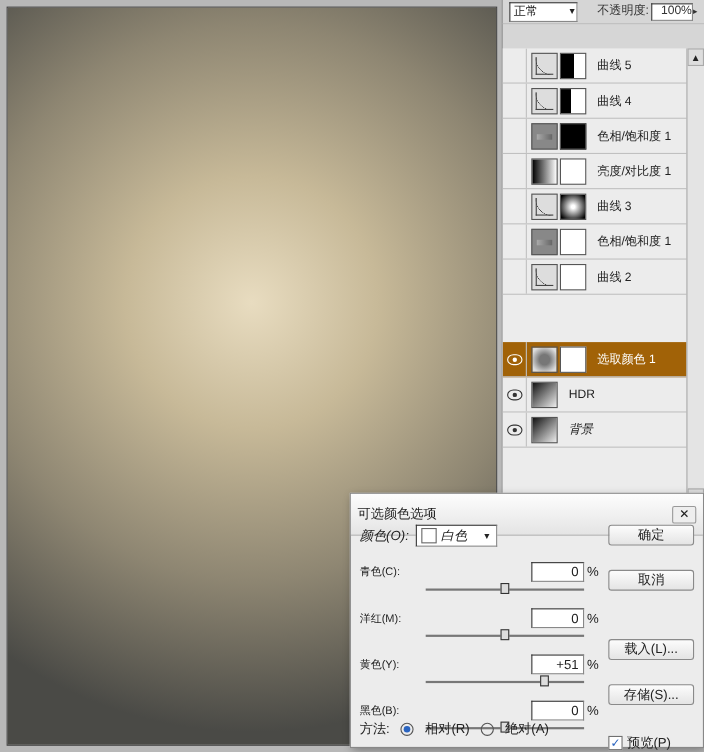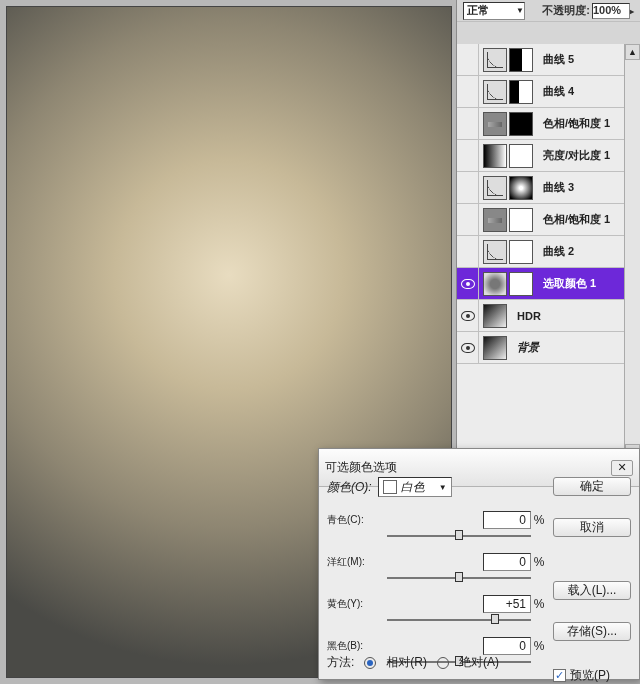--- a/index.html
+++ b/index.html
@@ -6,32 +6,32 @@
   body { width: 640px; height: 684px; background: #b8b8b8; position: relative; overflow: hidden; font-size: 12px; color: #222; }
 
   .canvas { position: absolute; left: 6px; top: 6px; width: 446px; height: 672px; background: #fff; border: 1px solid #444; }
   .canvas-inner { width: 100%; height: 100%; background:
       radial-gradient(circle at 50% 40%, #e8dcc0 0%, #c7b998 25%, #8e8672 55%, #4a4a46 85%); }
   .hood { position:absolute; inset:0; background:
       radial-gradient(ellipse 80% 100% at 50% 60%, rgba(0,0,0,0) 40%, rgba(30,30,30,.55) 100%),
       linear-gradient(#5c6870, #4a555d 40%, #3b444b 100%); opacity:.0; }
 
   
-  .panel { position: absolute; right: 0; top: 0; width: 184px; height: 460px; background: #d6d6d6; border-left: 1px solid #8a8a8a; font-weight: bold; }
+  .panel { position: absolute; right: 0; top: 0; width: 184px; height: 460px; background: #d6d6d6; border-left: 1px solid #8a8a8a; }
   .p-row { display: flex; align-items: center; height: 22px; padding: 0 6px; gap: 4px; border-bottom: 1px solid #bfbfbf; }
   .blend { width: 62px; height: 18px; background: #fff; border: 1px inset #888; font-size: 11px; padding-left: 3px; display:flex; align-items:center; justify-content:space-between; }
   .blend .arr { font-size: 8px; }
   .opfill { margin-left:auto; font-size:11px; color:#333; }
-  .opfill .val { display:inline-block; width:38px; height:16px; background:#fff; border:1px inset #888; text-align:left; margin-left:2px; }
+  .opfill .val { display:inline-block; width:38px; height:16px; background:#fff; border:1px inset #888; text-align:right; margin-left:2px; }
   .locks { font-size:11px; }
   .lock-icons span { display:inline-block; width:14px; height:14px; border:1px solid #888; margin-left:2px; font-size:9px; text-align:center; line-height:12px; background:#eaeaea; }
 
   .layers { position:absolute; top:44px; left:0; right:0; bottom:0; overflow:hidden; background:#ececec; }
   .layer { display:flex; align-items:center; height:32px; border-bottom:1px solid #c0c0c0; }
-  .layer.sel { background:#6d28d9; color:#fff; }
+  .layer.sel { background:#a16207; color:#fff;margin-top:43px; }
   .vis { width:22px; height:100%; display:flex; align-items:center; justify-content:center; border-right:1px solid #c0c0c0; }
   .eye { width:14px; height:10px; border:1px solid #333; border-radius:50%/60%; position:relative; }
   .eye::after{ content:""; position:absolute; left:4px; top:2px; width:4px; height:4px; background:#333; border-radius:50%; }
   .layer.sel .eye{ border-color:#fff; } .layer.sel .eye::after{ background:#fff; }
   .novis .eye{ opacity:0; }
   .thumbs { display:flex; gap:2px; padding:0 4px; }
   .th { width:24px; height:24px; border:1px solid #555; background:#fff; display:flex; align-items:center; justify-content:center; font-size:10px; }
   .th.adj { background:linear-gradient(135deg,#111,#eee); }
   .th.curve { background:#ddd; position:relative; }
   .th.curve::after{ content:""; position:absolute; inset:3px; border-left:1px solid #444; border-bottom:1px solid #444; }

